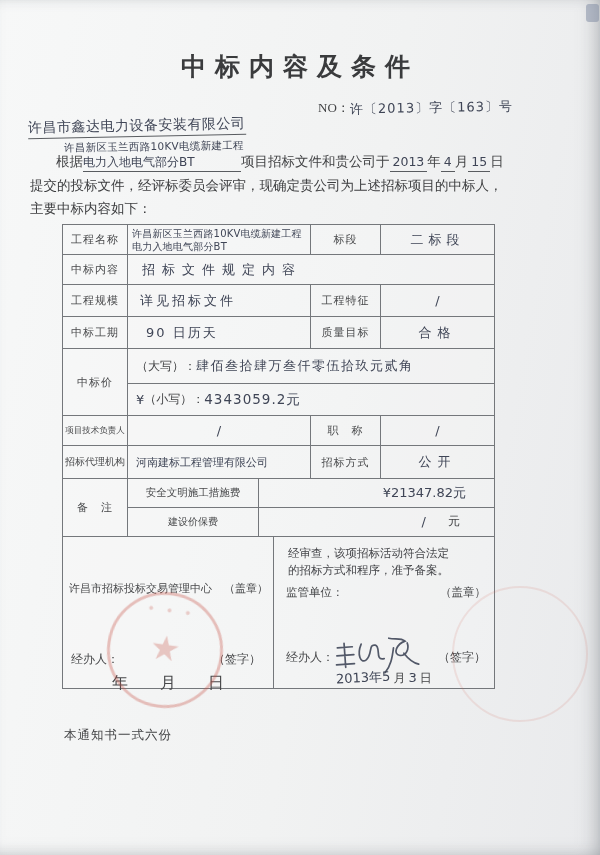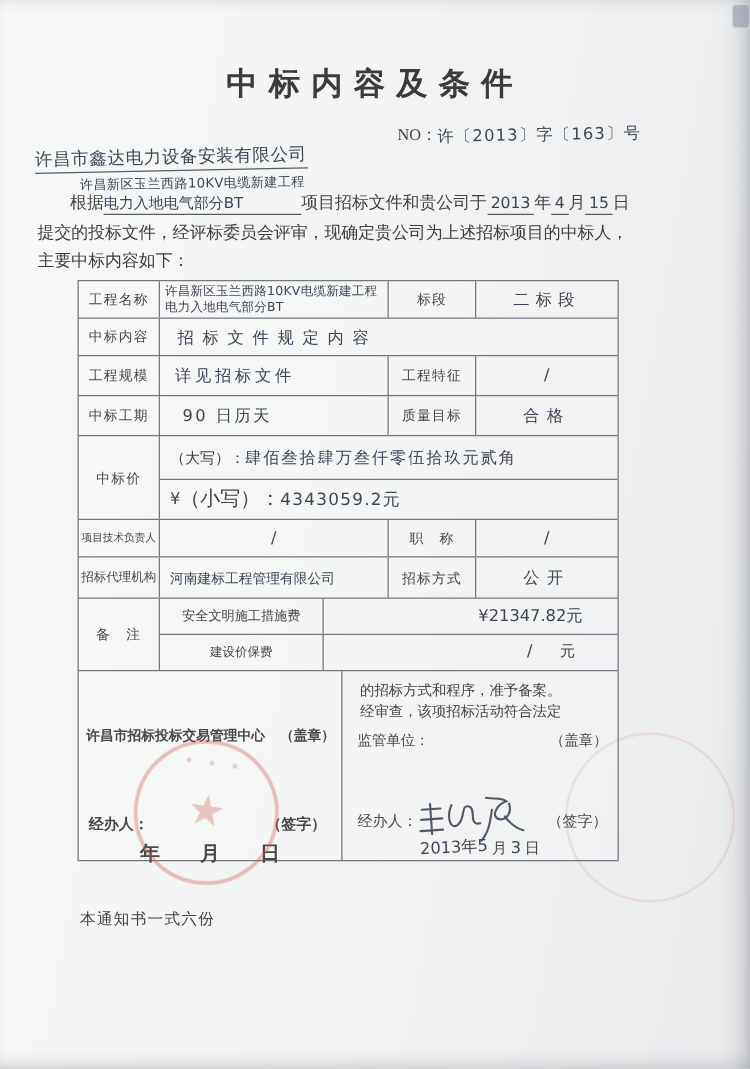--- a/index.html
+++ b/index.html
@@ -43,21 +43,21 @@
   .lbl{font-size:11px;color:#47484a;letter-spacing:1px;text-align:center;}
   .lbl.sm{font-size:8.5px;letter-spacing:0;}
   .lbl.xs{font-size:10px;letter-spacing:0;}
   .val{font-size:13px;}
   .pcol{flex:1;display:flex;flex-direction:column;}
   .prow{display:flex;align-items:center;padding-left:8px;box-sizing:border-box;}
   .projcell{flex-direction:column;align-items:flex-start;justify-content:center;padding-left:4px;}
   .projcell div{font-size:10px;line-height:13px;letter-spacing:.2px;}
   .bsub{width:131px;flex:none;}
   .bval{flex:1;}
-  .bl{width:211px;flex:none;border-right:1px solid #74777b;box-sizing:border-box;position:relative;font-weight:bold;}
+  .bl{width:211px;flex:none;border-right:1px solid #74777b;box-sizing:border-box;position:relative;}
   .br{flex:1;position:relative;}
   .lineflex{position:absolute;display:flex;justify-content:space-between;font-size:11px;color:#47484a;}
   .footer-note{position:absolute;left:64px;top:727px;font-size:12.5px;letter-spacing:1px;color:#424345;}
   
   .stamp{position:absolute;left:107px;top:592px;width:116px;height:116px;pointer-events:none;
          filter:blur(.4px);transform:rotate(8deg);}
   .stamp-ring{position:absolute;inset:0;border:3px solid rgba(198,82,70,.34);border-radius:50%;}
   .stamp-star{position:absolute;left:0;right:0;top:36px;text-align:center;
               font-size:34px;color:rgba(198,82,70,.30);}
   .stamp-arc{position:absolute;left:14px;right:14px;top:12px;text-align:center;
@@ -122,21 +122,21 @@
 
     <div class="trow" style="height:67px">
       <div class="tc w1 lbl">中标价</div>
       <div class="pcol nr">
         <div class="prow" style="height:36px;border-bottom:1px solid #74777b">
           <span class="printed" style="font-size:12px">（大写）：</span>
           <span class="hw" style="font-size:13px;letter-spacing:1.5px">肆佰叁拾肆万叁仟零伍拾玖元贰角</span>
         </div>
         <div class="prow" style="height:31px">
           <span class="hw" style="font-size:13px">¥</span>
-          <span class="printed" style="font-size:16px">（小写）：</span>
+          <span class="printed" style="font-size:12px">（小写）：</span>
           <span class="hw" style="font-size:13.5px;letter-spacing:1px">4343059.2元</span>
         </div>
       </div>
     </div>
 
 
     <div class="trow" style="height:30px">
       <div class="tc w1 lbl sm">项目技术负责人</div>
       <div class="tc w2 val hw">/</div>
       <div class="tc w3 lbl">职　称</div>
@@ -174,22 +174,22 @@
           <span>（盖章）</span>
         </div>
         <div class="lineflex" style="top:114px;left:8px;right:12px;font-size:12px">
           <span>经办人：</span>
           <span>（签字）</span>
         </div>
         <div style="position:absolute;top:136px;left:0;right:0;text-align:center;font-size:16px;color:#47484a">年　　月　　日</div>
       </div>
       <div class="br">
         <div style="position:absolute;top:8px;left:14px;right:8px;font-size:11.5px;line-height:17px;color:#45464a">
+          <div>经审查，该项招标活动符合法定</div>
           <div>的招标方式和程序，准予备案。</div>
-          <div>经审查，该项招标活动符合法定</div>
         </div>
         <div class="lineflex" style="top:48px;left:12px;right:8px;font-size:11.5px">
           <span>监管单位：</span>
           <span>（盖章）</span>
         </div>
         <div class="lineflex" style="top:112px;left:12px;right:8px;font-size:12px">
           <span>经办人：</span>
           <span>（签字）</span>
         </div>
         <svg class="sig" width="92" height="46" viewBox="0 0 92 46">

